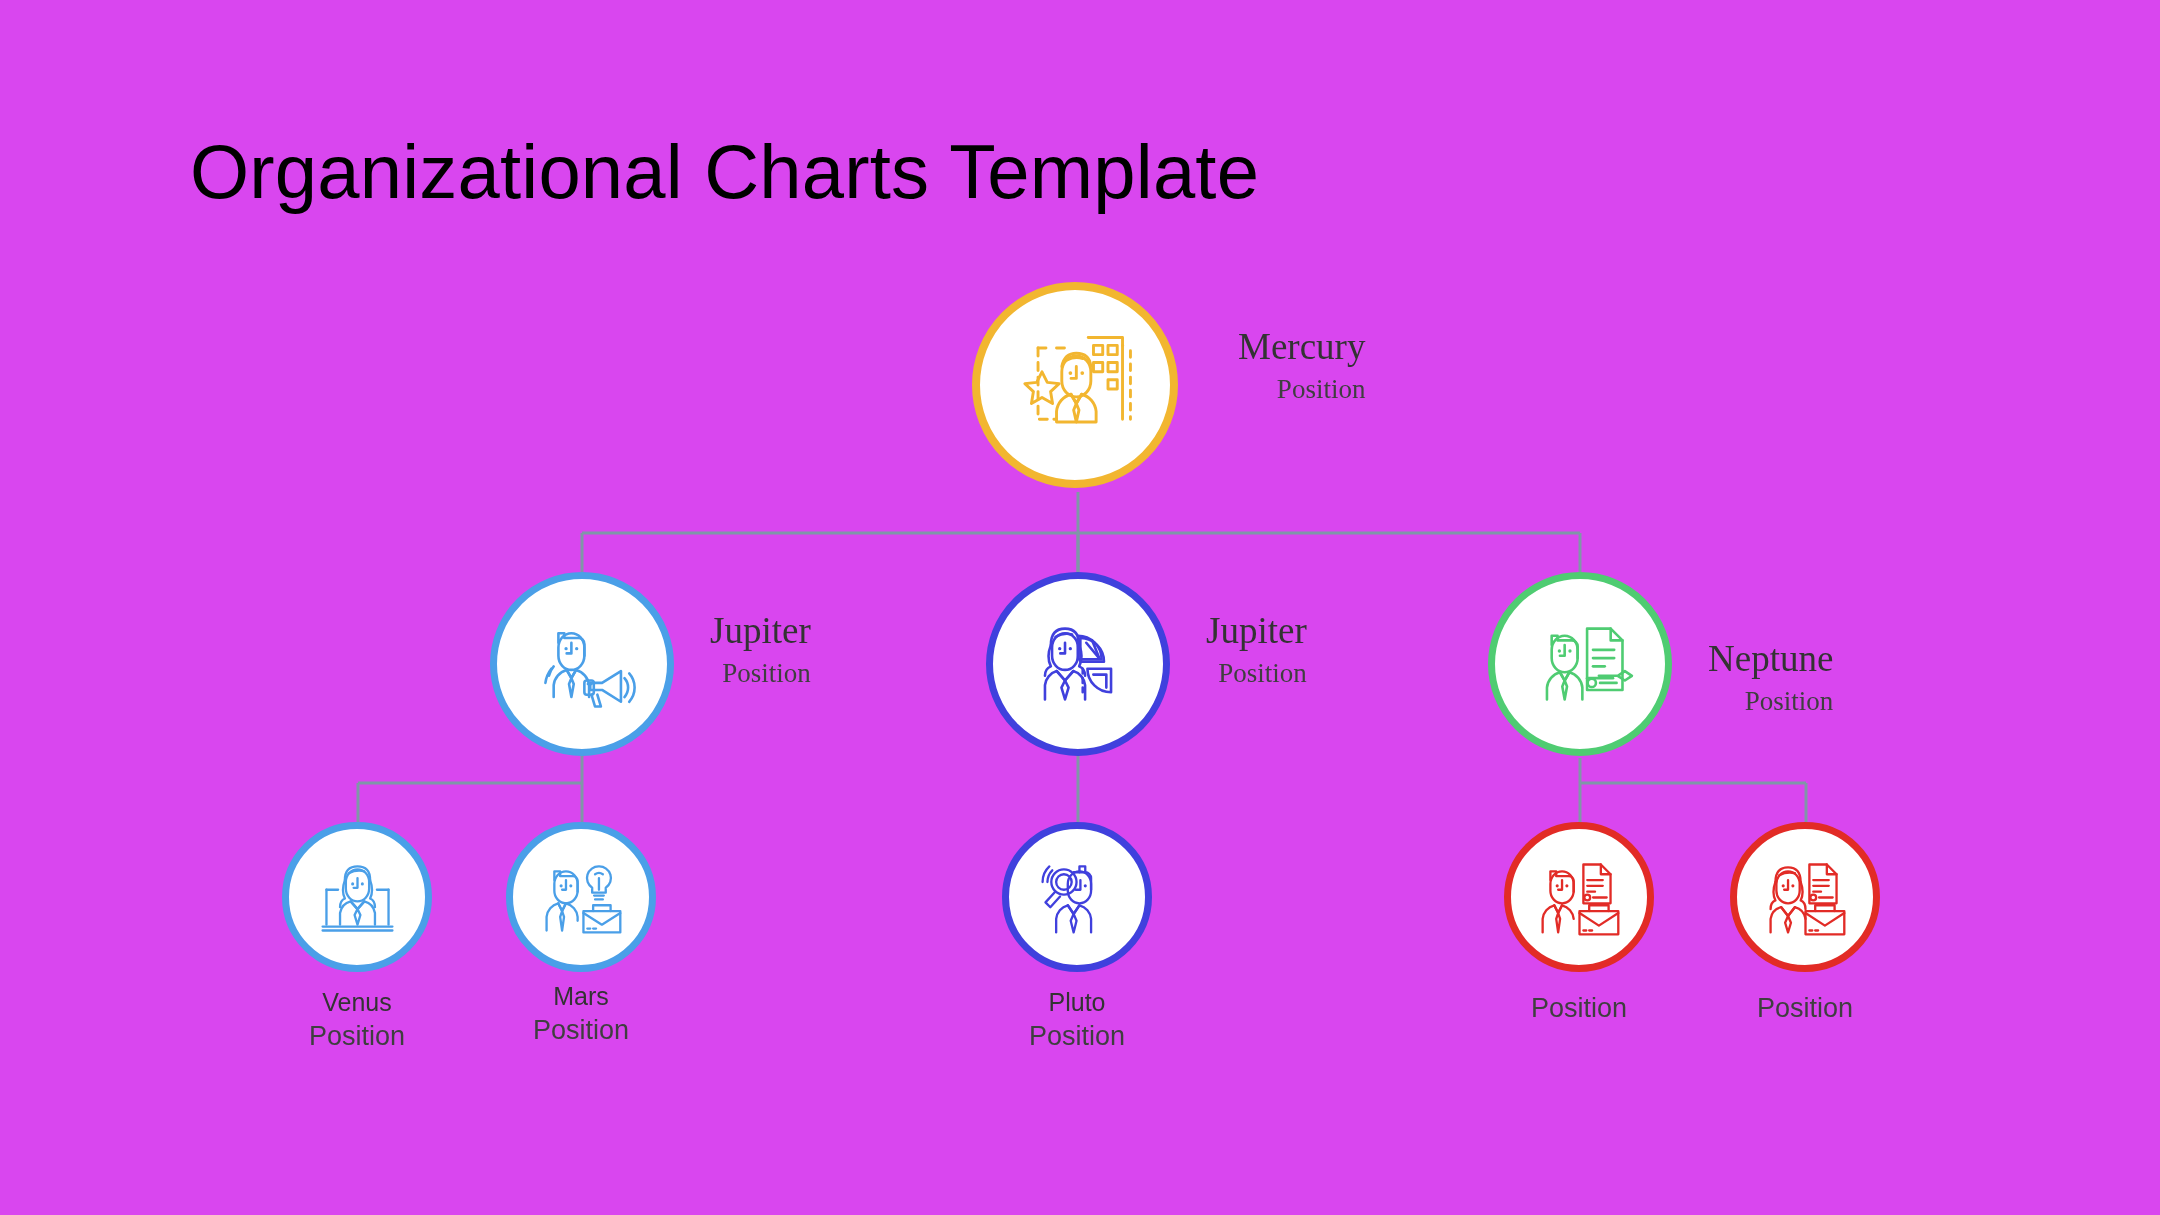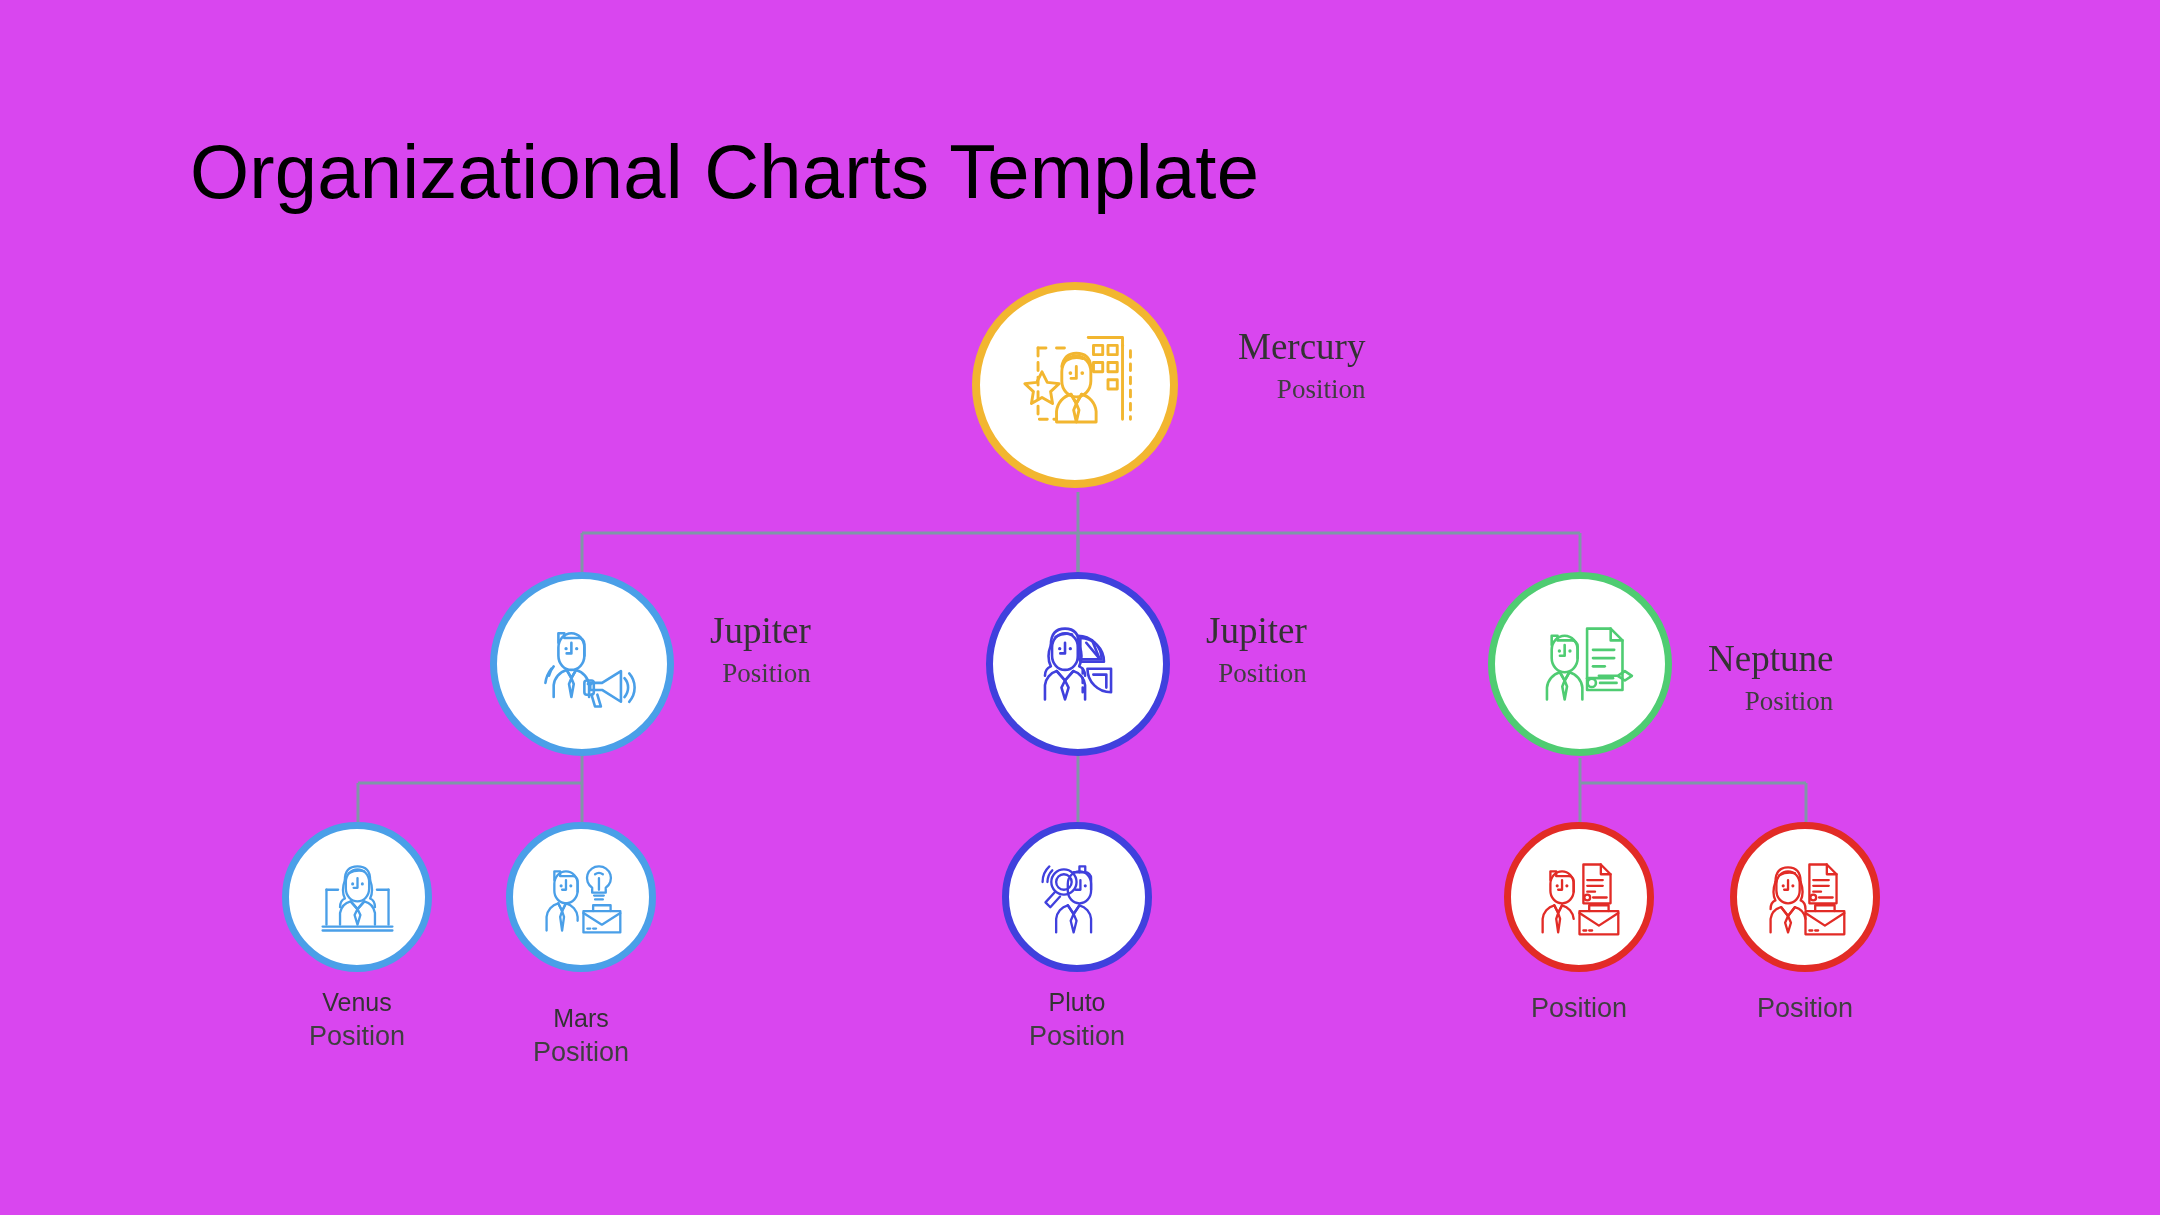--- a/index.html
+++ b/index.html
@@ -282,21 +282,21 @@
         <path d="M68 18 a12 12 0 0 1 7 22 v5 h-14 v-5 a12 12 0 0 1 7-22z"></path>
         <path d="M63 48 h10 M64 52 h8"></path>
         <path d="M64 26 a7 7 0 0 1 8 0"></path>
         <path d="M68 30 v12"></path>
         <path d="M52 64 h38 v22 h-38z"></path>
         <path d="M62 64 v-6 h18 v6"></path>
         <path d="M52 66 l19 12 19-12"></path>
         <path d="M56 82 h10" stroke-dasharray="3 3"></path>
       </svg>
     </div>
-    <div class="label below" style="left:-80px; top:182px; width:310px;">
+    <div class="label below" style="left:-80px; top:160px; width:310px;">
       <div class="nm">Mars</div>
       <div class="ps">Position</div>
     </div>
   </div>
 
   <div class="node" style="left:1002px; top:822px;">
     <div class="ring" style="width:150px;height:150px;border:7px solid #4040DD;">
       <svg width="97" height="97" viewBox="0 0 100 100" fill="none" stroke="#4040DD" stroke-width="2.4" stroke-linecap="round" stroke-linejoin="round">
         <path d="M40 36 a12 13 0 0 1 24 0 v7 a12 13 0 0 1 -24 0z"></path>
         <path d="M46 24 h12 a6 6 0 0 1 6 6 v12"></path>

